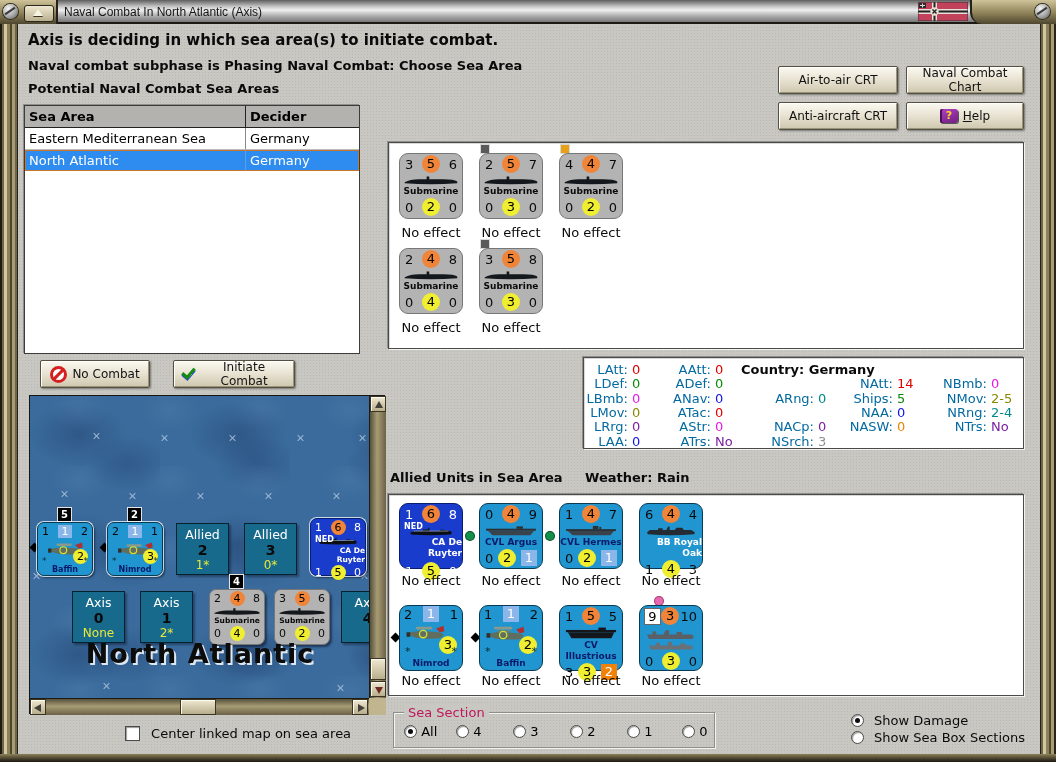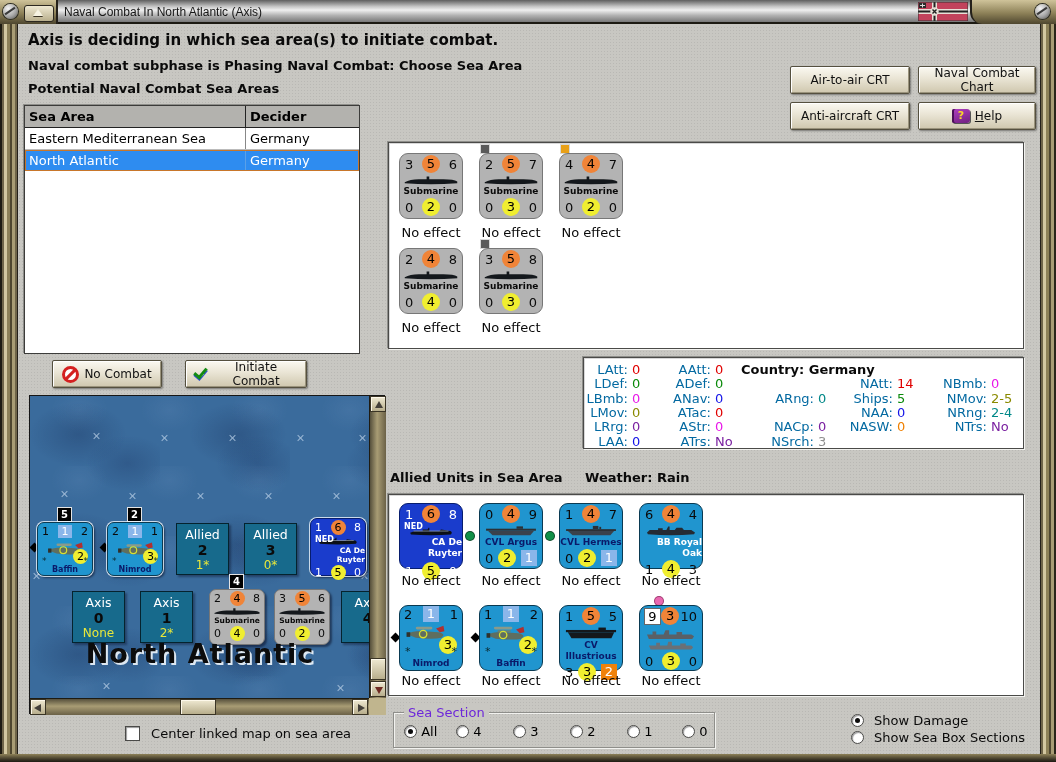--- a/index.html
+++ b/index.html
@@ -17,21 +17,21 @@
   #flag{position:absolute;right:88px;top:2px;}
   #edge-l{position:absolute;left:0;top:24px;width:18px;height:738px;background:linear-gradient(90deg,#1e1b12 0 2px,#6e6448 2px 4px,#d2c7a0 4px 7px,#8d8158 7px 10px,#4e462f 10px 12px,#a89c74 12px 15px,#6e6448 15px 17px,#24201a 17px 18px);}
   #edge-r{position:absolute;left:1040px;top:24px;width:16px;height:738px;background:linear-gradient(90deg,#24201a 0 1px,#6e6448 1px 3px,#d2c7a0 3px 6px,#8d8158 6px 9px,#4e462f 9px 11px,#a89c74 11px 14px,#2a2519 14px 16px);}
   #edge-b{position:absolute;left:0;top:754px;width:1056px;height:8px;background:linear-gradient(180deg,#8d8158,#3a3425 70%,#1e1b12);}
   #content{position:absolute;left:18px;top:26px;width:1022px;height:728px;background:#c8c7c2;background-image:radial-gradient(rgba(110,110,105,.16) 1px,transparent 1px);background-size:3px 3px;}
   
   .h1{position:absolute;font-size:15px;font-weight:bold;color:#0a0a0a;}
   .h2{position:absolute;font-size:13px;font-weight:bold;color:#0a0a0a;}
   
   .panel{position:absolute;background:#fff;border:1px solid #4a4a48;box-shadow:inset 1px 1px 0 #d8d8d8,-1px -1px 0 #8e8e8a,1px 1px 0 #f2f2ef;}
-  .btn{position:absolute;display:flex;align-items:center;justify-content:center;gap:5px;background:linear-gradient(180deg,#fbf9f1 0,#e9e4d4 45%,#cfc7ae 100%);border:1px solid #55503f;border-radius:2px;box-shadow:inset 1px 1px 0 #fff,inset -1px -1px 0 #9a937c,1px 1px 2px rgba(0,0,0,.4);font-size:12px;color:#111;cursor:pointer;font-family:"DejaVu Sans",sans-serif;margin-left:12px;}
+  .btn{position:absolute;display:flex;align-items:center;justify-content:center;gap:5px;background:linear-gradient(180deg,#fbf9f1 0,#e9e4d4 45%,#cfc7ae 100%);border:1px solid #55503f;border-radius:2px;box-shadow:inset 1px 1px 0 #fff,inset -1px -1px 0 #9a937c,1px 1px 2px rgba(0,0,0,.4);font-size:12px;color:#111;cursor:pointer;font-family:"DejaVu Sans",sans-serif;}
   
   #sea-table{position:absolute;left:6px;top:79px;width:334px;height:247px;background:#fff;border:1px solid #3c3c3a;box-shadow:-1px -1px 0 #8e8e8a;font-size:13px;}
   .trow{display:flex;height:21px;line-height:21px;}
   .tcell1{width:221px;padding-left:4px;border-right:1px solid #222;box-sizing:border-box;}
   .tcell2{flex:1;padding-left:4px;}
   .thead{background:#b3b2ae;font-weight:bold;border-bottom:1px solid #222;}
   .trsel{background:#2e8cf0;color:#fff;outline:1px solid #c8762a;outline-offset:-1px;}
   
   .counter{position:absolute;width:64px;height:66px;border-radius:9px;box-sizing:border-box;font-size:13px;color:#0a0a0a;}
   .cgray{background:#b3b3b3;border:1px solid #777;}
@@ -101,21 +101,21 @@
   .str1{top:4px;}.str2{top:18px;}.str3{top:33px;}.str4{top:47px;}.str5{top:61px;}.str6{top:76px;}
   .v-red{color:#e00000;}.v-green{color:#0a8a0a;}.v-magenta{color:#e818e8;}.v-olive{color:#8a8a00;}
   .v-purple{color:#7a20a0;}.v-blue{color:#1414e8;}.v-teal{color:#008888;}.v-orange{color:#f08000;}.v-gray{color:#909090;}
   #country{position:absolute;left:157px;top:4px;font-weight:bold;color:#0a0a0a;}
   
   .radio{display:inline-block;width:11px;height:11px;border-radius:50%;background:#fff;border:1px solid #4a4a48;box-shadow:inset 1px 1px 1px #9a9a9a;vertical-align:-2px;}
   .radio.on::after{content:"";display:block;width:5px;height:5px;margin:3px;border-radius:50%;background:#0c0c0c;}
   .cbox{display:inline-block;width:13px;height:13px;background:#fff;border:1px solid #4a4a48;box-shadow:inset 1px 1px 1px #9a9a9a;vertical-align:-3px;}
   .ctl-label{font-size:13px;color:#0a0a0a;}
   #sea-section{position:absolute;left:375px;top:686px;width:320px;height:34px;border:1px solid #8e8e8a;box-shadow:1px 1px 0 #f2f2ef,inset 1px 1px 0 #f2f2ef;}
-  #sea-legend{position:absolute;left:10px;top:-8px;background:#c8c7c2;padding:0 4px;font-size:13px;color:#6d28d9;}
+  #sea-legend{position:absolute;left:10px;top:-8px;background:#c8c7c2;padding:0 4px;font-size:13px;color:#be185d;}
   .seaopt{position:absolute;top:11px;white-space:nowrap;font-size:13px;}
   
   .no-icon{position:relative;width:17px;height:17px;border-radius:50%;background:#fff;border:3px solid #d42020;box-sizing:border-box;display:inline-block;}
   .no-icon::after{content:"";position:absolute;left:-1px;top:4px;width:13px;height:3px;background:#d42020;transform:rotate(-45deg);}
   .chk-icon{display:inline-block;width:16px;height:14px;position:relative;}
   .chk-icon::after{content:"";position:absolute;left:2px;top:1px;width:10px;height:5px;border-left:3px solid #128a12;border-bottom:3px solid #128a12;transform:rotate(-50deg);box-shadow:-1px 1px 0 #2a4ad0;}
   .book-icon{position:relative;display:inline-block;width:18px;height:14px;background:linear-gradient(160deg,#b040c0,#702080);border-radius:2px 3px 3px 2px;box-shadow:inset 2px 0 0 #4a1058,1px 1px 0 #555;}
   .qmark{position:absolute;left:6px;top:0px;font-size:11px;font-weight:bold;color:#f8d828;}
   u{text-decoration:underline;}
 </style>

